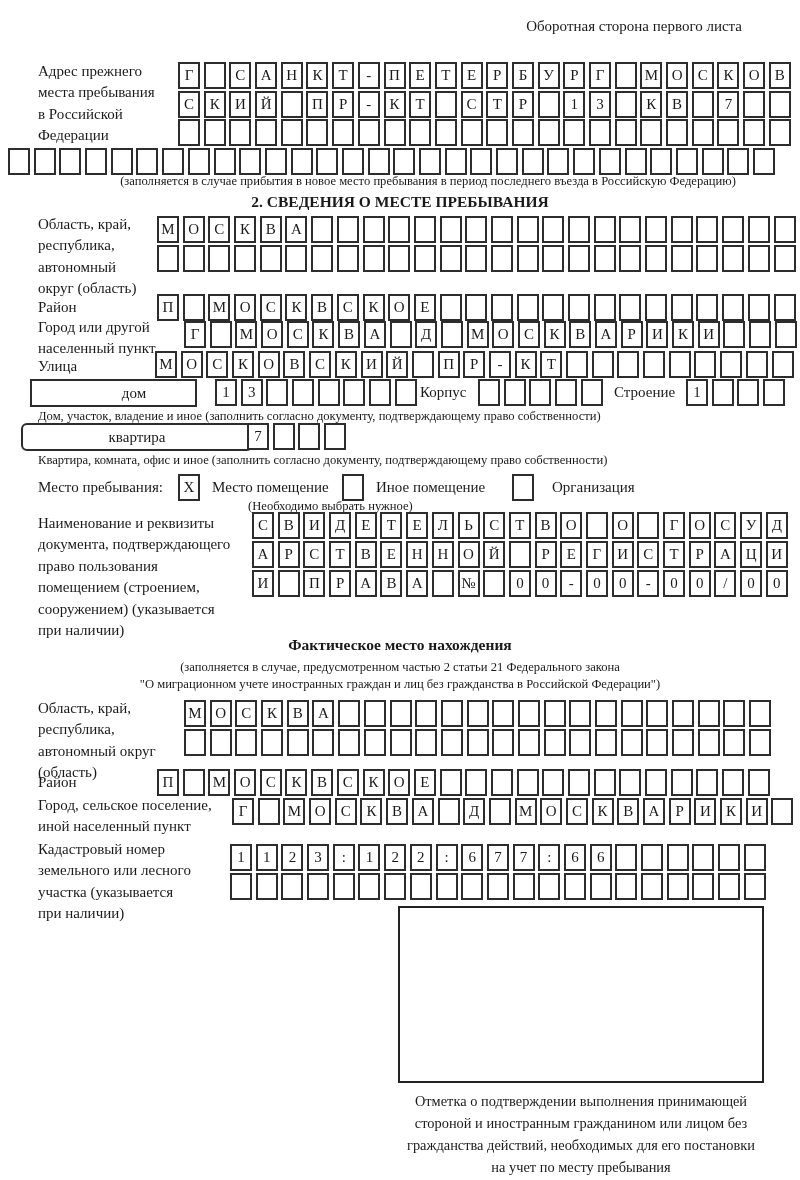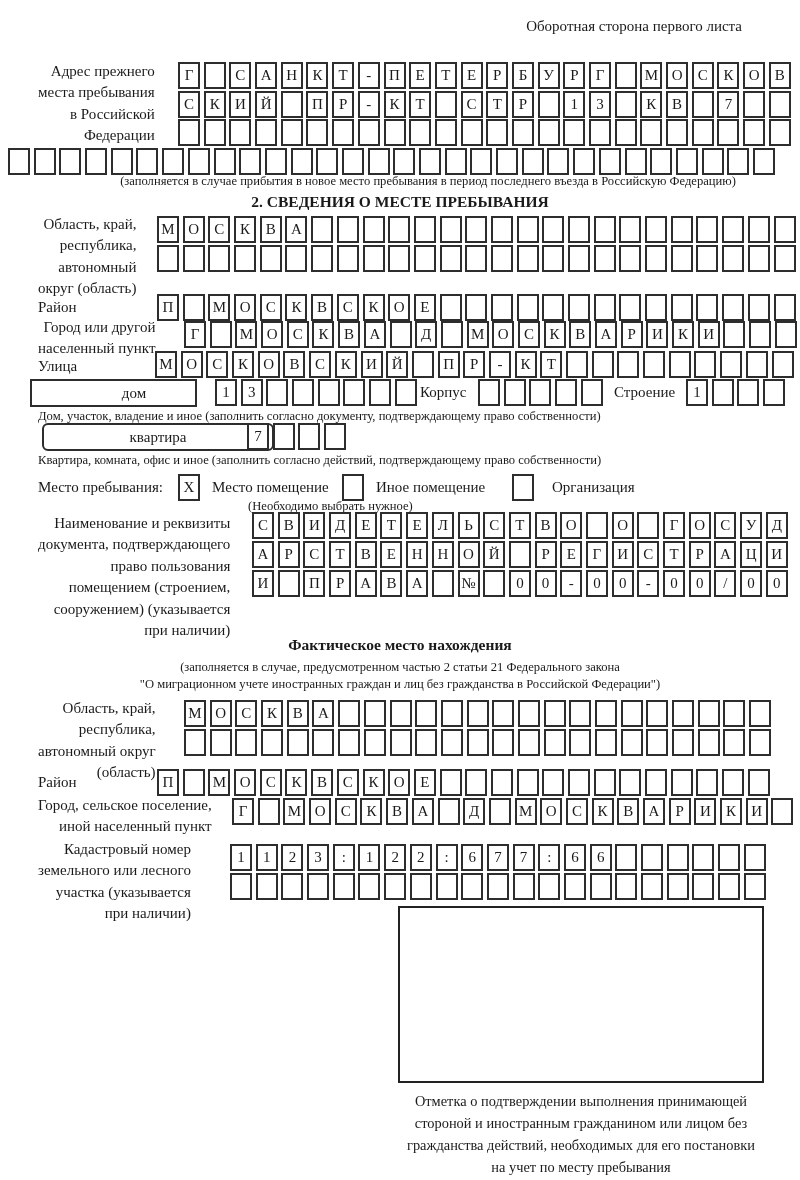--- a/index.html
+++ b/index.html
@@ -1,21 +1,21 @@
 <!DOCTYPE html>
 <html><head>
 <meta charset="utf-8">
 <style>
   html,body{margin:0;padding:0;background:#fff;}
   .page{
     position:relative;width:800px;height:1180px;background:#fff;overflow:hidden;
     font-family:"Liberation Serif", serif;color:#1a1a1a;
   }
   .abs{position:absolute;}
-  .lbl{font-size:15px;line-height:21.4px;white-space:nowrap;text-align:right;}
+  .lbl{font-size:15px;line-height:21.4px;white-space:nowrap;}
   .cap{font-size:12.6px;white-space:nowrap;}
   .title{font-size:15.5px;font-weight:bold;white-space:nowrap;}
   .boxrow{position:absolute;white-space:nowrap;}
   .cell{
     display:inline-block;box-sizing:border-box;width:22px;height:27px;
     border:2px solid #2d2d2d;margin-right:3.7px;background:#fff;
     font-size:15px;line-height:23px;text-align:center;vertical-align:top;
   }
   .longbox{
     position:absolute;box-sizing:border-box;height:28px;border:2px solid #2d2d2d;
@@ -67,23 +67,23 @@
   <div class="boxrow" style="left:155px;top:351px;"><span class="cell">М</span><span class="cell">О</span><span class="cell">С</span><span class="cell">К</span><span class="cell">О</span><span class="cell">В</span><span class="cell">С</span><span class="cell">К</span><span class="cell">И</span><span class="cell">Й</span><span class="cell">&nbsp;</span><span class="cell">П</span><span class="cell">Р</span><span class="cell">-</span><span class="cell">К</span><span class="cell">Т</span><span class="cell">&nbsp;</span><span class="cell">&nbsp;</span><span class="cell">&nbsp;</span><span class="cell">&nbsp;</span><span class="cell">&nbsp;</span><span class="cell">&nbsp;</span><span class="cell">&nbsp;</span><span class="cell">&nbsp;</span><span class="cell">&nbsp;</span></div>
 
   <div class="longbox" style="left:30px;top:379px;width:167px;padding-left:41px;">дом</div>
   <div class="boxrow" style="left:215px;top:379px;"><span class="cell">1</span><span class="cell">3</span><span class="cell">&nbsp;</span><span class="cell">&nbsp;</span><span class="cell">&nbsp;</span><span class="cell">&nbsp;</span><span class="cell">&nbsp;</span><span class="cell">&nbsp;</span></div>
   <div class="abs lbl" style="left:420px;top:382px;">Корпус</div>
   <div class="boxrow" style="left:478px;top:379px;"><span class="cell">&nbsp;</span><span class="cell">&nbsp;</span><span class="cell">&nbsp;</span><span class="cell">&nbsp;</span><span class="cell">&nbsp;</span></div>
   <div class="abs lbl" style="left:614px;top:382px;">Строение</div>
   <div class="boxrow" style="left:686px;top:379px;"><span class="cell">1</span><span class="cell">&nbsp;</span><span class="cell">&nbsp;</span><span class="cell">&nbsp;</span></div>
   <div class="abs cap" style="left:38px;top:409px;">Дом, участок, владение и иное (заполнить согласно документу, подтверждающему право собственности)</div>
 
-  <div class="longbox" style="left:42px;top:423px;width:232px;border-radius:6px;">квартира</div>
+  <div class="longbox" style="left:21px;top:423px;width:232px;border-radius:6px;">квартира</div>
   <div class="boxrow" style="left:247px;top:423px;"><span class="cell">7</span><span class="cell">&nbsp;</span><span class="cell">&nbsp;</span><span class="cell">&nbsp;</span></div>
-  <div class="abs cap" style="left:38px;top:453px;">Квартира, комната, офис и иное (заполнить согласно действий, подтверждающему право собственности)</div>
+  <div class="abs cap" style="left:38px;top:453px;">Квартира, комната, офис и иное (заполнить согласно документу, подтверждающему право собственности)</div>
 
   <div class="abs lbl" style="left:38px;top:477px;">Место пребывания:</div>
   <div class="boxrow" style="left:178px;top:474px;"><span class="cell">X</span></div>
   <div class="abs lbl" style="left:212px;top:477px;">Место помещение</div>
   <div class="boxrow" style="left:342px;top:474px;"><span class="cell">&nbsp;</span></div>
   <div class="abs lbl" style="left:376px;top:477px;">Иное помещение</div>
   <div class="boxrow" style="left:512px;top:474px;"><span class="cell">&nbsp;</span></div>
   <div class="abs lbl" style="left:552px;top:477px;">Организация</div>
   <div class="abs cap" style="left:248px;top:499px;">(Необходимо выбрать нужное)</div>
 

